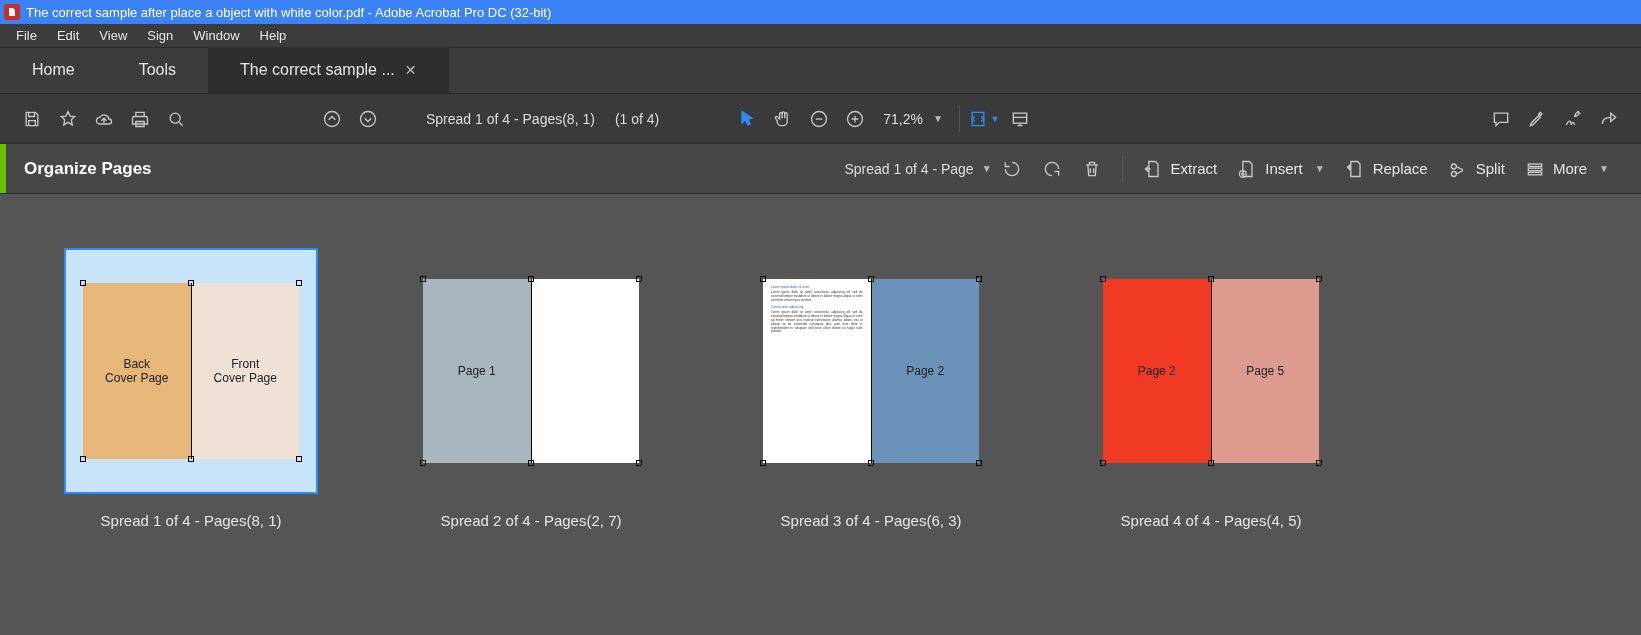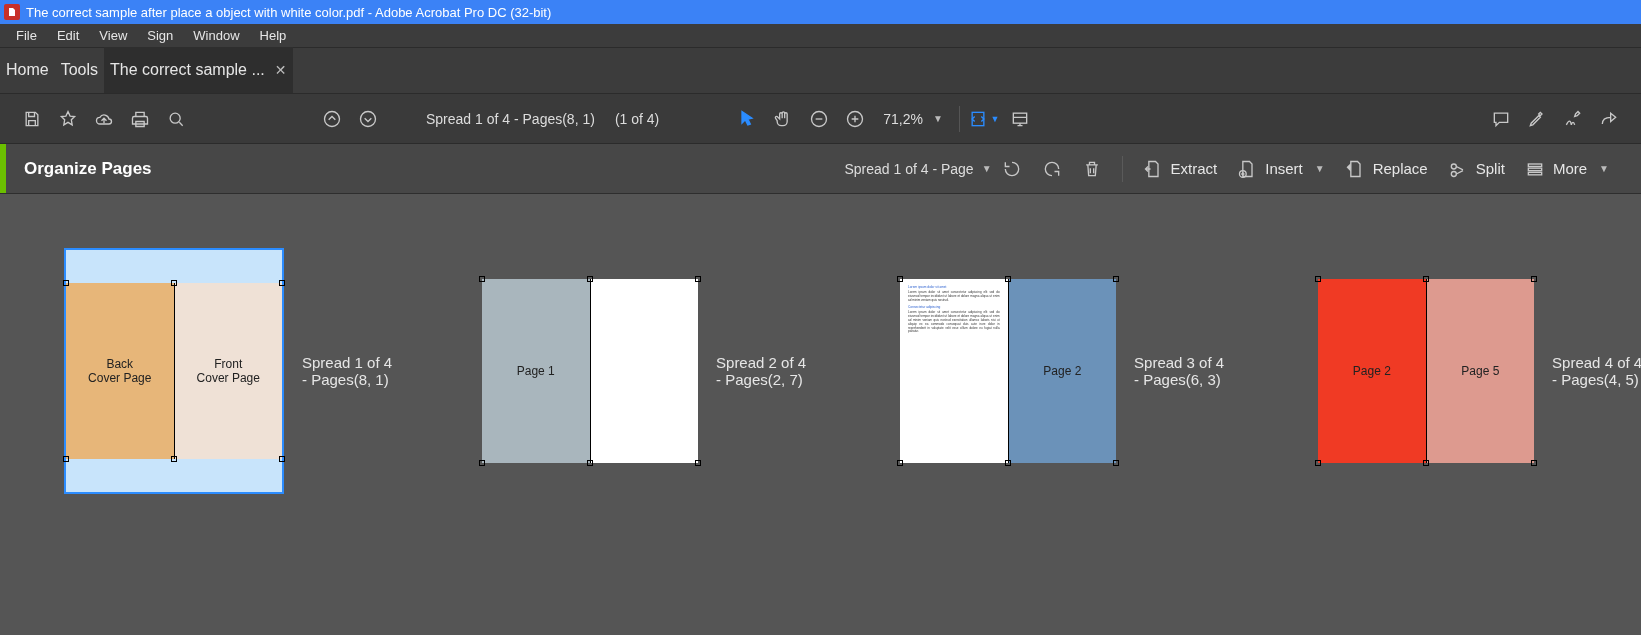--- a/index.html
+++ b/index.html
@@ -10,21 +10,21 @@
   .titlebar .icon { width:16px; height:16px; background:#c73028; border-radius:2px; display:flex; align-items:center; justify-content:center; margin-right:6px; }
   .titlebar .icon svg { width:10px; height:10px; }
   .titlebar .title { color:#fff; font-size:13px; }
 
   
   .menubar { height:24px; background:#3c3c3c; display:flex; align-items:center; padding-left:6px; gap:0; border-bottom:1px solid #2b2b2b; }
   .menubar .item { padding:0 10px; color:#e6e6e6; font-size:13px; line-height:24px; cursor:default; }
 
   
   .doctabs { height:46px; background:#3c3c3c; display:flex; align-items:flex-end; border-bottom:1px solid #2b2b2b; }
-  .doctab { padding:0 6px; height:46px; display:flex; align-items:center; font-size:16px; color:#e6e6e6; }
+  .doctab { padding:0 32px; height:46px; display:flex; align-items:center; font-size:16px; color:#e6e6e6; }
   .doctab.active { background:#2e2e2e;margin-top:24px; }
   .doctab .close { margin-left:10px; font-size:14px; color:#bbb; }
 
   
   .toolbar { height:50px; background:#3a3a3a; display:flex; align-items:center; padding:0 14px; gap:0; border-bottom:1px solid #2b2b2b; position:relative; }
   .tb-btn { width:36px; height:36px; display:flex; align-items:center; justify-content:center; }
   .tb-btn svg { width:20px; height:20px; stroke:#c8c8c8; fill:none; stroke-width:1.6; }
   .tb-btn.active svg { stroke:#2b8cff; fill:#2b8cff; }
   .tb-btn.accent svg { stroke:#2b8cff; }
   .tb-sep { width:1px; height:26px; background:#555; margin:0 6px; }
@@ -40,21 +40,21 @@
   .orgbar .tools { margin-left:auto; display:flex; align-items:center; gap:0; padding-right:22px; }
   .org-text-dd { display:flex; align-items:center; color:#ddd; font-size:14px; }
   .org-text-dd .caret { margin-left:8px; font-size:10px; color:#bbb; }
   .org-btn { height:36px; display:flex; align-items:center; padding:0 10px; color:#e6e6e6; font-size:15px; gap:8px; }
   .org-btn svg { width:20px; height:20px; stroke:#c8c8c8; fill:none; stroke-width:1.6; }
   .org-btn .caret { font-size:10px; color:#bbb; margin-left:4px; }
   .org-sep { width:1px; height:26px; background:#5a5a5a; margin:0 10px; }
 
   
   .thumbs-area { padding:54px 40px; display:flex; gap:62px; }
-  .spread-cell { display:flex; flex-direction:row; align-items:center; gap:18px;padding-left:24px; }
+  .spread-cell { display:flex; flex-direction:column; align-items:center; gap:18px;padding-left:24px; }
   .spread-outer { width:254px; height:246px; display:flex; align-items:center; justify-content:center; }
   .spread-outer.selected { border:2px solid #2b8cff; background:#c8e4fb; }
   .spread-page { background:#fff; position:relative; display:flex; }
   .spread-page.large { width:216px; height:176px; }
   .spread-page.small { width:216px; height:184px; }
   .handle { position:absolute; width:6px; height:6px; background:transparent; border:1px solid #000; }
   .h-tl{top:-3px;left:-3px}.h-tr{top:-3px;right:-3px}.h-bl{bottom:-3px;left:-3px}.h-br{bottom:-3px;right:-3px}
   .h-tm{top:-3px;left:50%;margin-left:-3px}.h-bm{bottom:-3px;left:50%;margin-left:-3px}
   .half { flex:1; display:flex; flex-direction:column; align-items:center; justify-content:center; font-family:"Times New Roman",serif; font-size:12px; color:#222; text-align:center; }
   .half.border-r { border-right:1px solid #000; }

